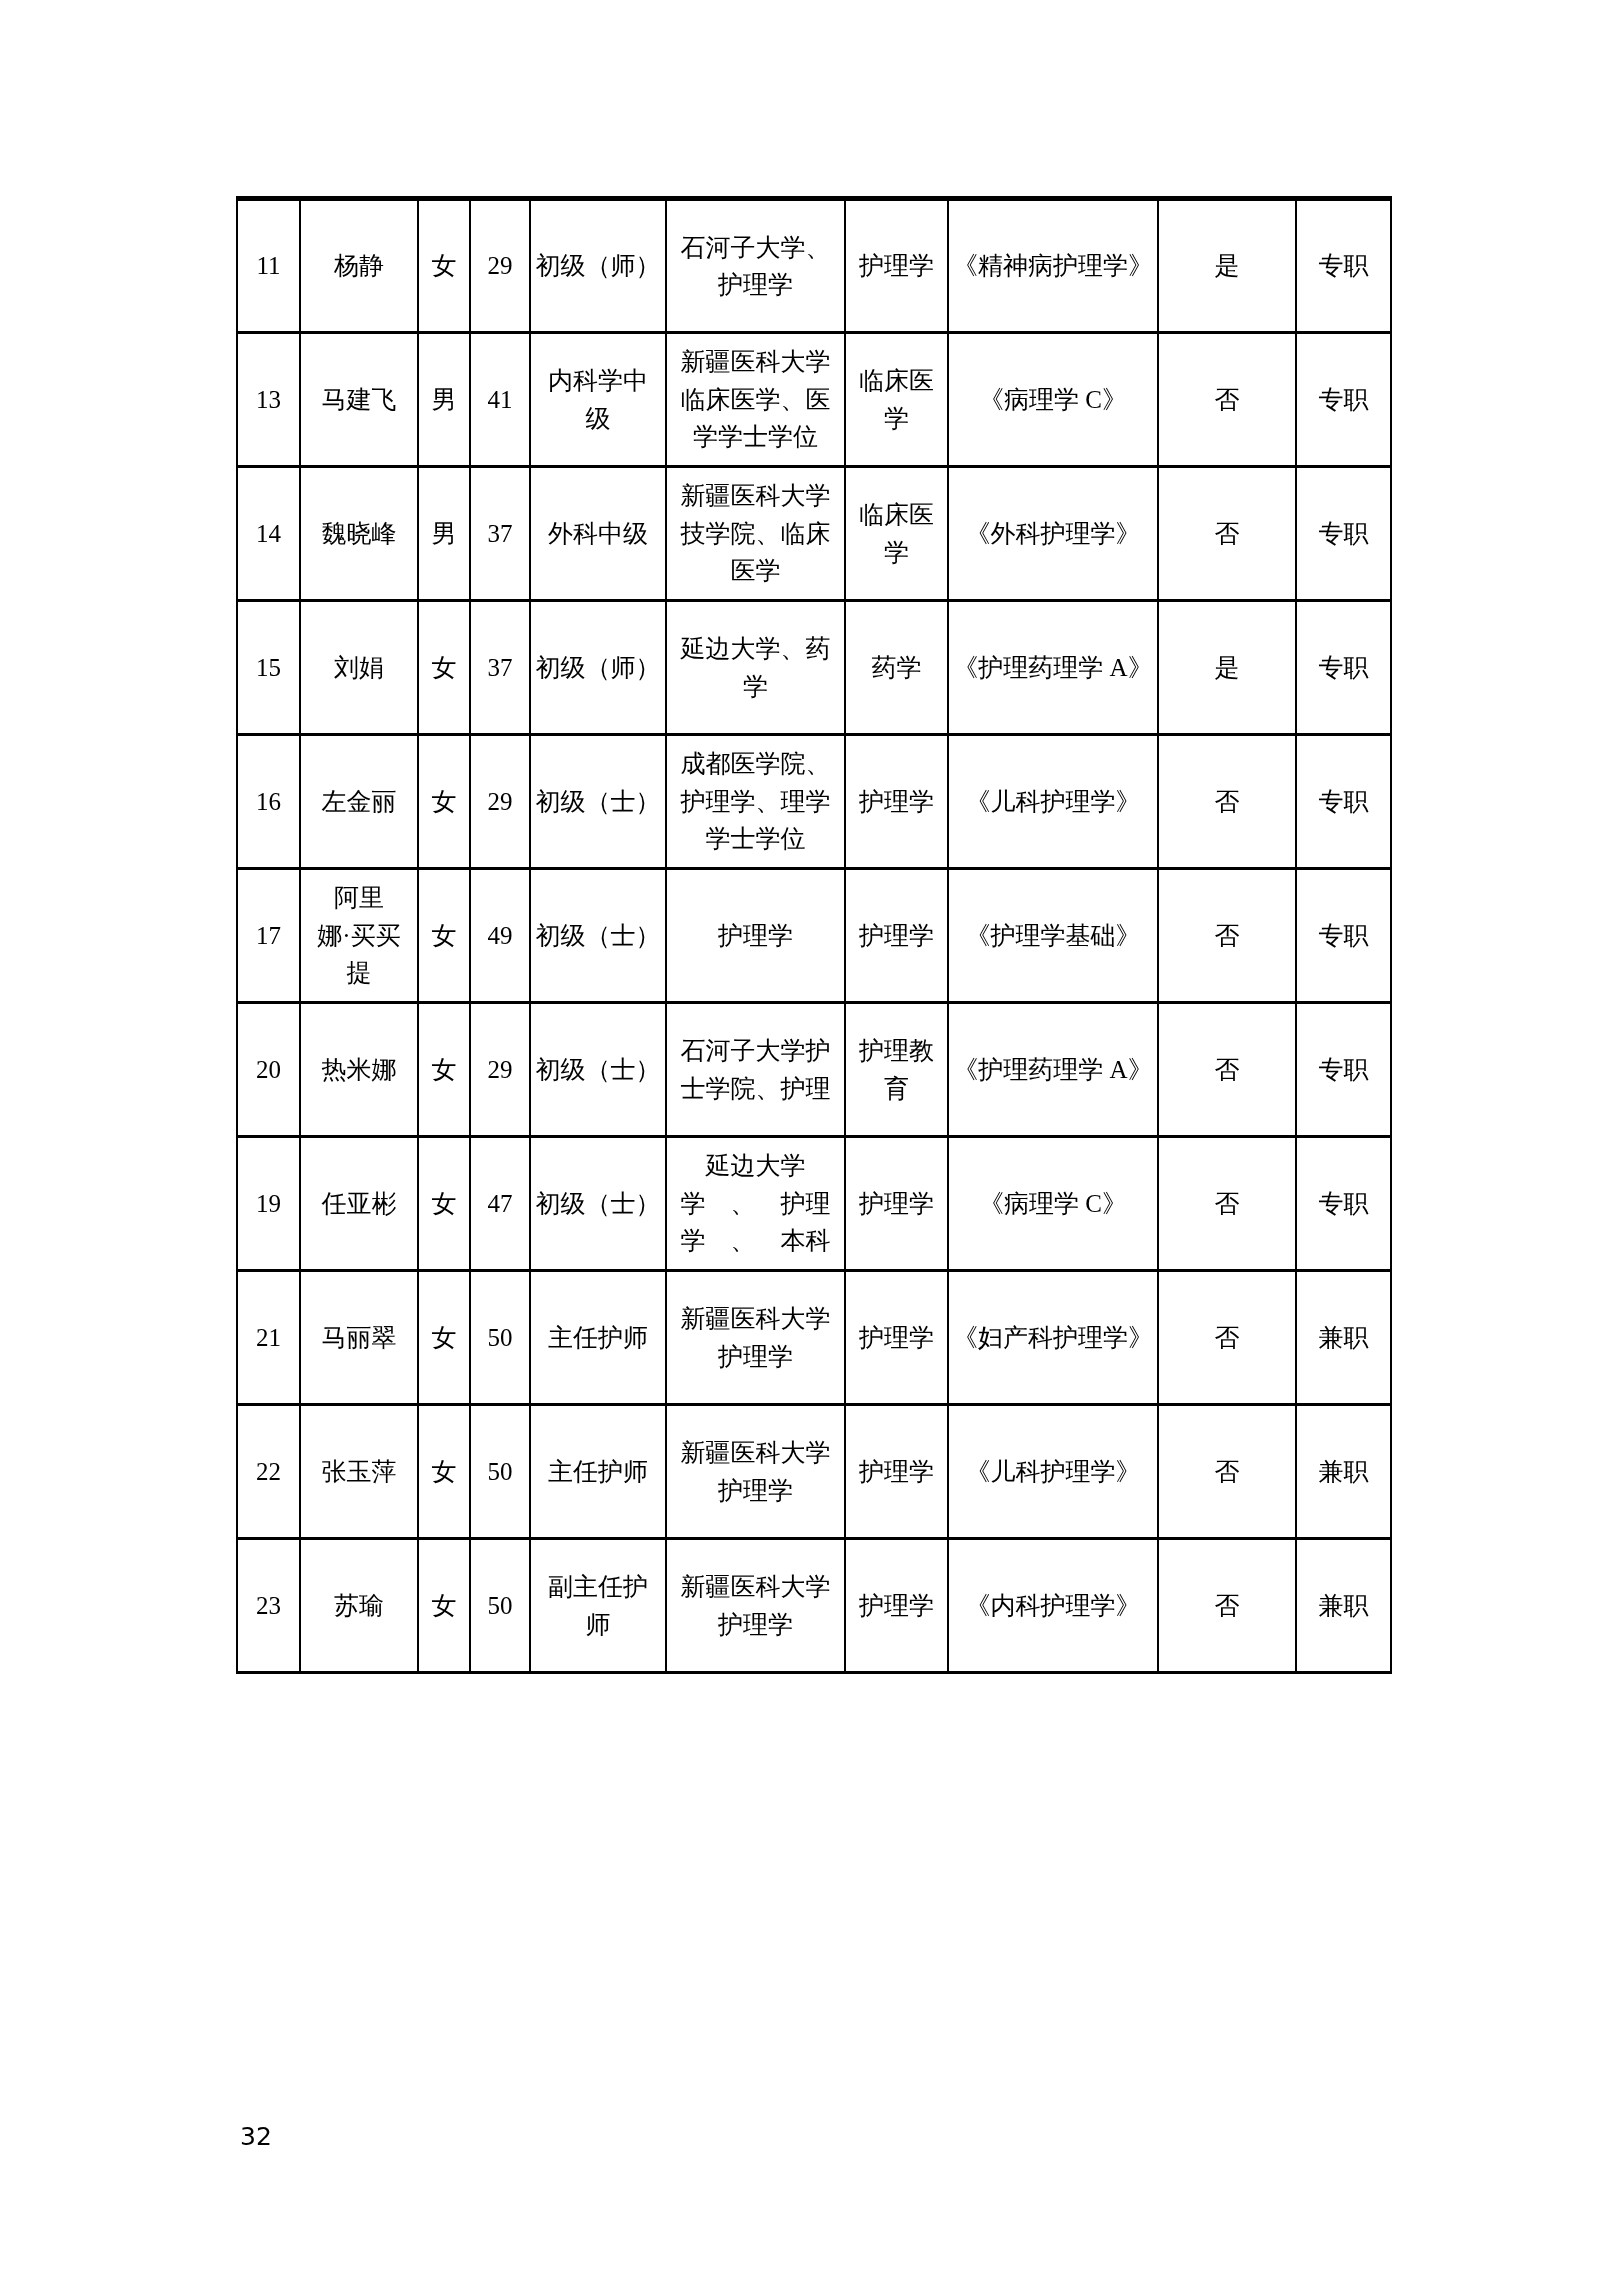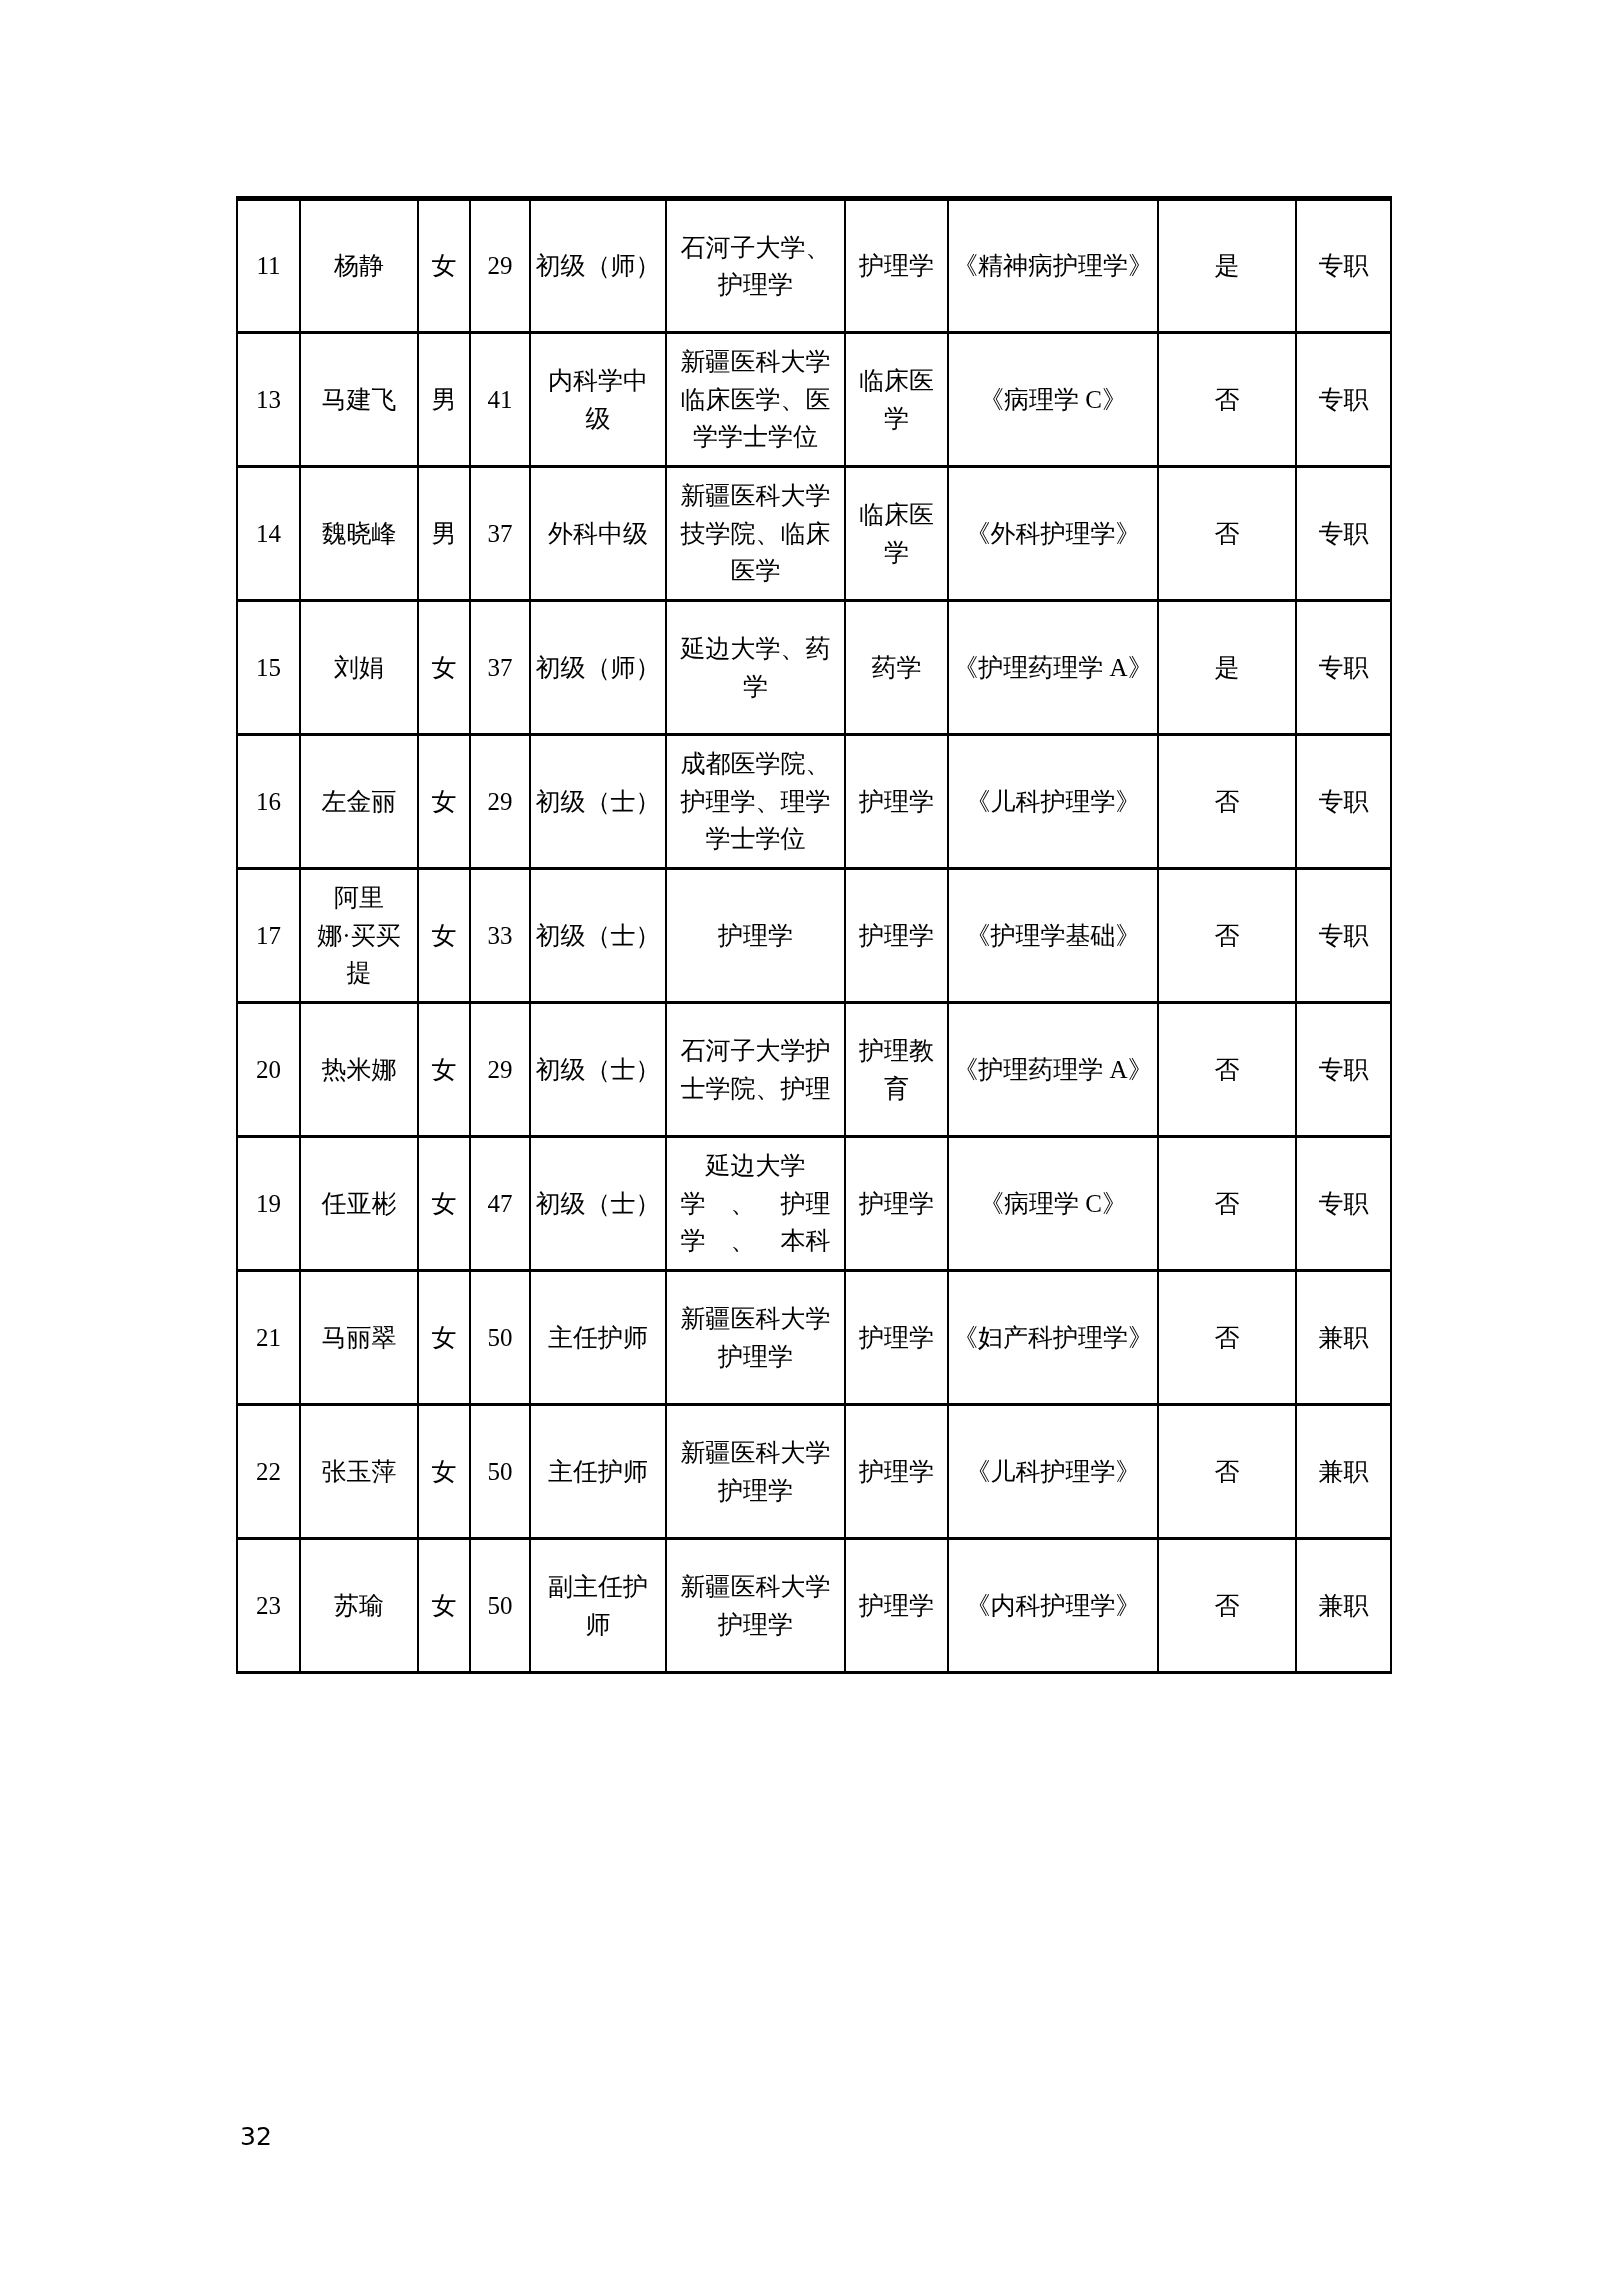--- a/index.html
+++ b/index.html
@@ -144,21 +144,21 @@
           <td class="c-course">《儿科护理学》</td>
           <td class="c-certified">否</td>
           <td class="c-employment">专职</td>
         </tr>
         <tr>
           <td class="c-no">17</td>
           <td class="c-name">阿里
 娜·买买
 提</td>
           <td class="c-gender">女</td>
-          <td class="c-age">33</td>
+          <td class="c-age">49</td>
           <td class="c-title">初级（士）</td>
           <td class="c-education">护理学</td>
           <td class="c-major">护理学</td>
           <td class="c-course">《护理学基础》</td>
           <td class="c-certified">否</td>
           <td class="c-employment">专职</td>
         </tr>
         <tr>
           <td class="c-no">20</td>
           <td class="c-name">热米娜</td>

